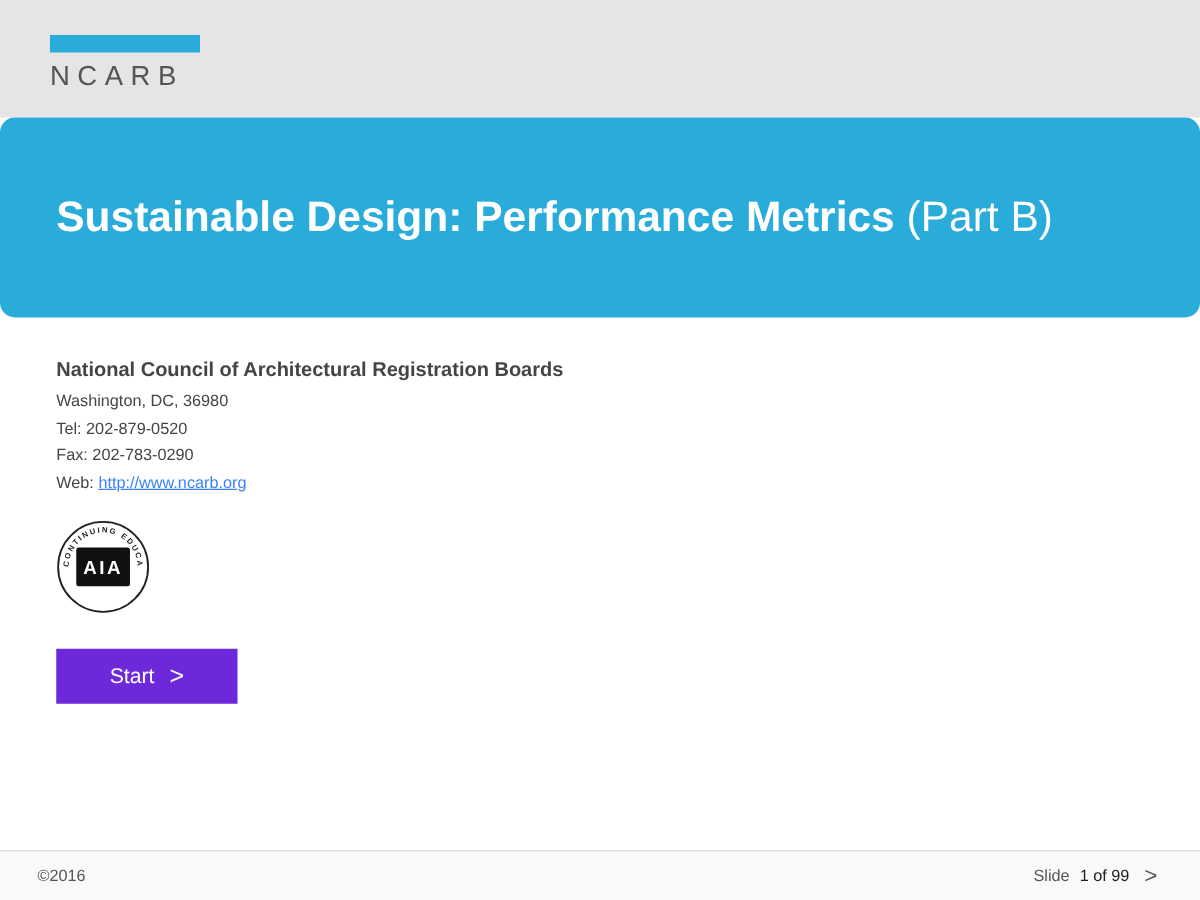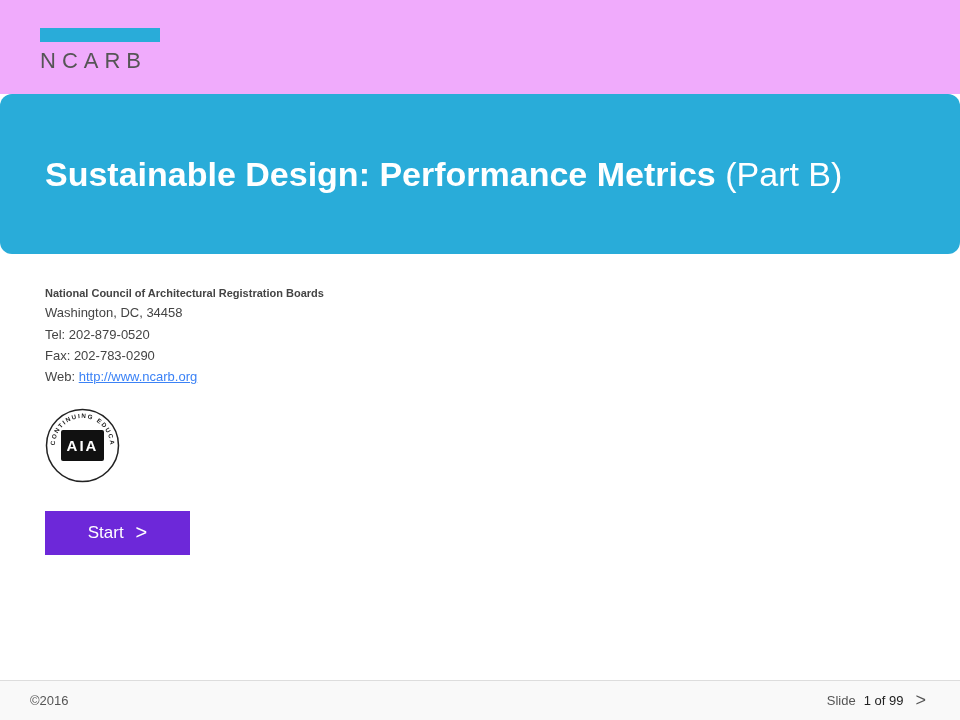--- a/index.html
+++ b/index.html
@@ -9,21 +9,21 @@
       height: 720px;
       background: #ffffff;
       font-family: Arial, Helvetica, sans-serif;
       overflow: hidden;
       position: relative;
     }
 
     
     .header {
       padding: 28px 40px 20px 40px;
-      background: #f0abfc;
+      background: #e5e5e5;
     }
 
     .logo-container {
       display: flex;
       flex-direction: column;
       align-items: flex-start;
     }
 
     .logo-bar {
       width: 120px;
@@ -69,21 +69,21 @@
     }
 
     .org-info {
       font-size: 13px;
       color: #444444;
       line-height: 1.65;
     }
 
     .org-name {
       font-weight: 600;
-      font-size: 11px;
+      font-size: 16px;
     }
 
     .org-link {
       color: #3b82f6;
     }
 
     
     .aia-badge {
       margin-top: 20px;
       width: 75px;
@@ -185,21 +185,21 @@
 
 <div class="banner">
   <h1 class="banner-title">
     <span class="banner-title-bold">Sustainable Design: Performance Metrics</span><span class="banner-title-normal"> (Part B)</span>
   </h1>
 </div>
 
 <div class="content">
   <div class="org-info">
     <div class="org-name">National Council of Architectural Registration Boards</div>
-    <div>Washington, DC, 34458</div>
+    <div>Washington, DC, 36980</div>
     <div>Tel:  202-879-0520</div>
     <div>Fax:  202-783-0290</div>
     <div>
       <span>Web: </span><a class="org-link" href="#">http://www.ncarb.org</a>
     </div>
   </div>
 
   <div class="aia-badge">
     <svg class="aia-outer-ring" viewBox="0 0 75 75" xmlns="http://www.w3.org/2000/svg">
 

